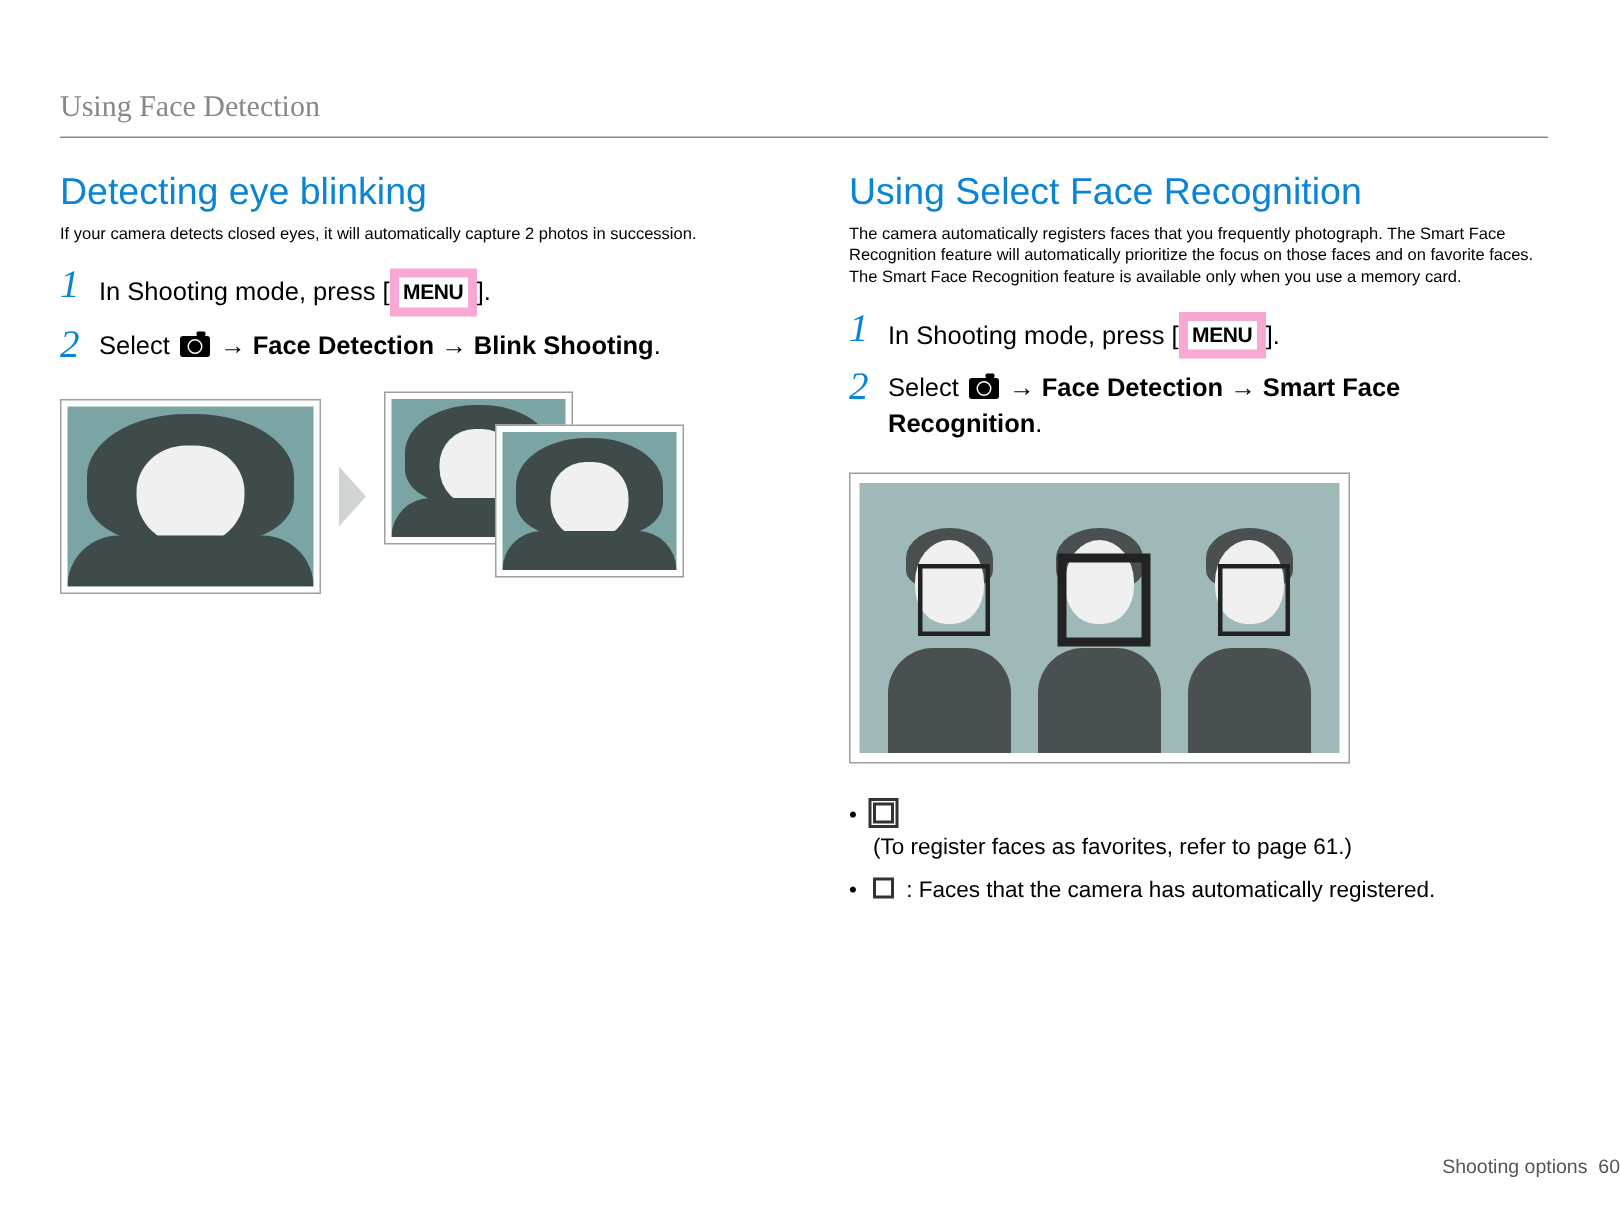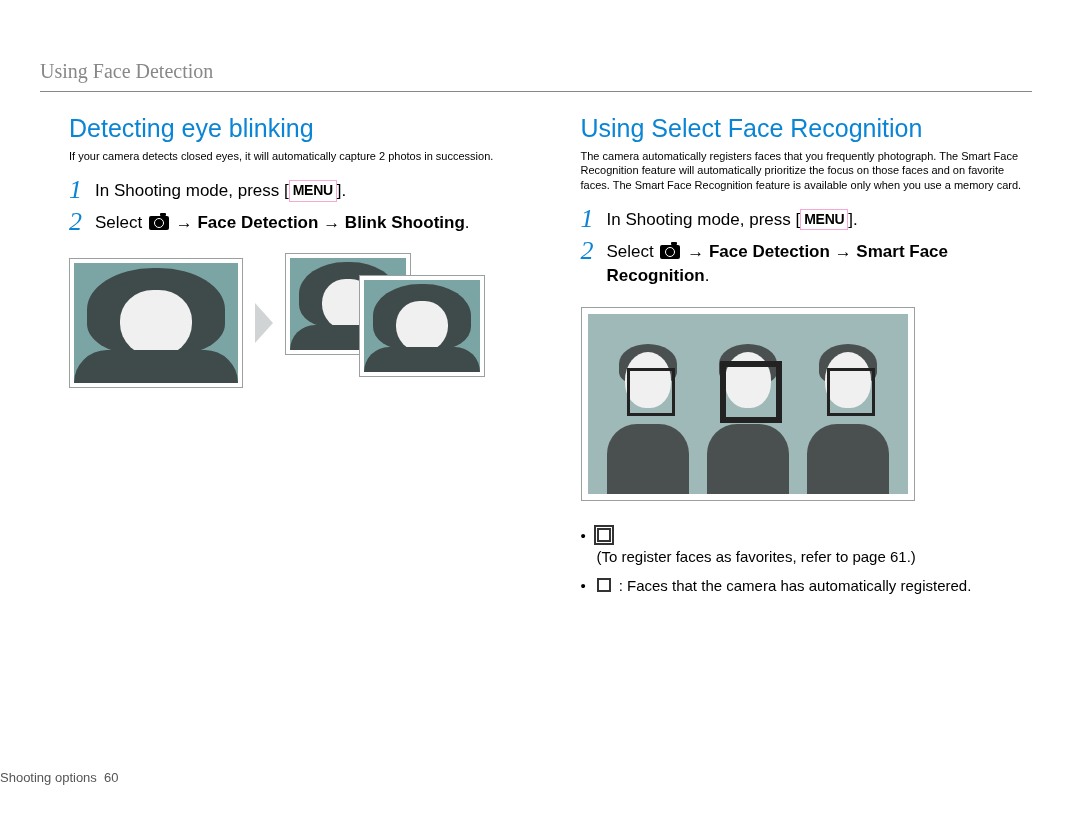--- a/index.html
+++ b/index.html
@@ -25,21 +25,20 @@
     font-weight: 300;
     margin-bottom: 8px;
   }
   .hr {
     border-top: 1px solid #888;
     margin-bottom: 22px;
   }
   .columns {
     display: flex;
     gap: 60px;
-    margin-left: 29px;
   }
   .col {
     flex: 1;
   }
   .section-title {
     font-size: 25px;
     color: #0a84d4;
     font-weight: 400;
     margin-bottom: 6px;
     font-family: Arial, sans-serif;
@@ -64,21 +63,21 @@
     line-height: 1;
   }
   .step-body {
     font-size: 17px;
     padding-top: 2px;
     line-height: 1.4;
   }
   .menu-badge {
     display: inline-block;
     font-weight: bold;
-    border: 1px solid #f9a8d4;
+    border: 6px solid #f9a8d4;
     padding: 0 3px;
     font-size: 14px;
     vertical-align: 1px;
     letter-spacing: -0.3px;
   }
   .camera-icon {
     display: inline-block;
     width: 20px;
     height: 14px;
     background: #000;
@@ -220,21 +219,21 @@
     content: "";
     position: absolute;
     left: -5px; right: -5px; top: -5px; bottom: -5px;
     border: 2px solid #333;
   }
 
   .footer {
     position: absolute;
     bottom: 30px;
     left: 0; right: 0;
-    text-align: left;
+    text-align: right;
     font-size: 13px;
     color: #555;
   }
 
   
   .face-box {
     position: relative;
     overflow: hidden;
   }
   .face-box .hair {

